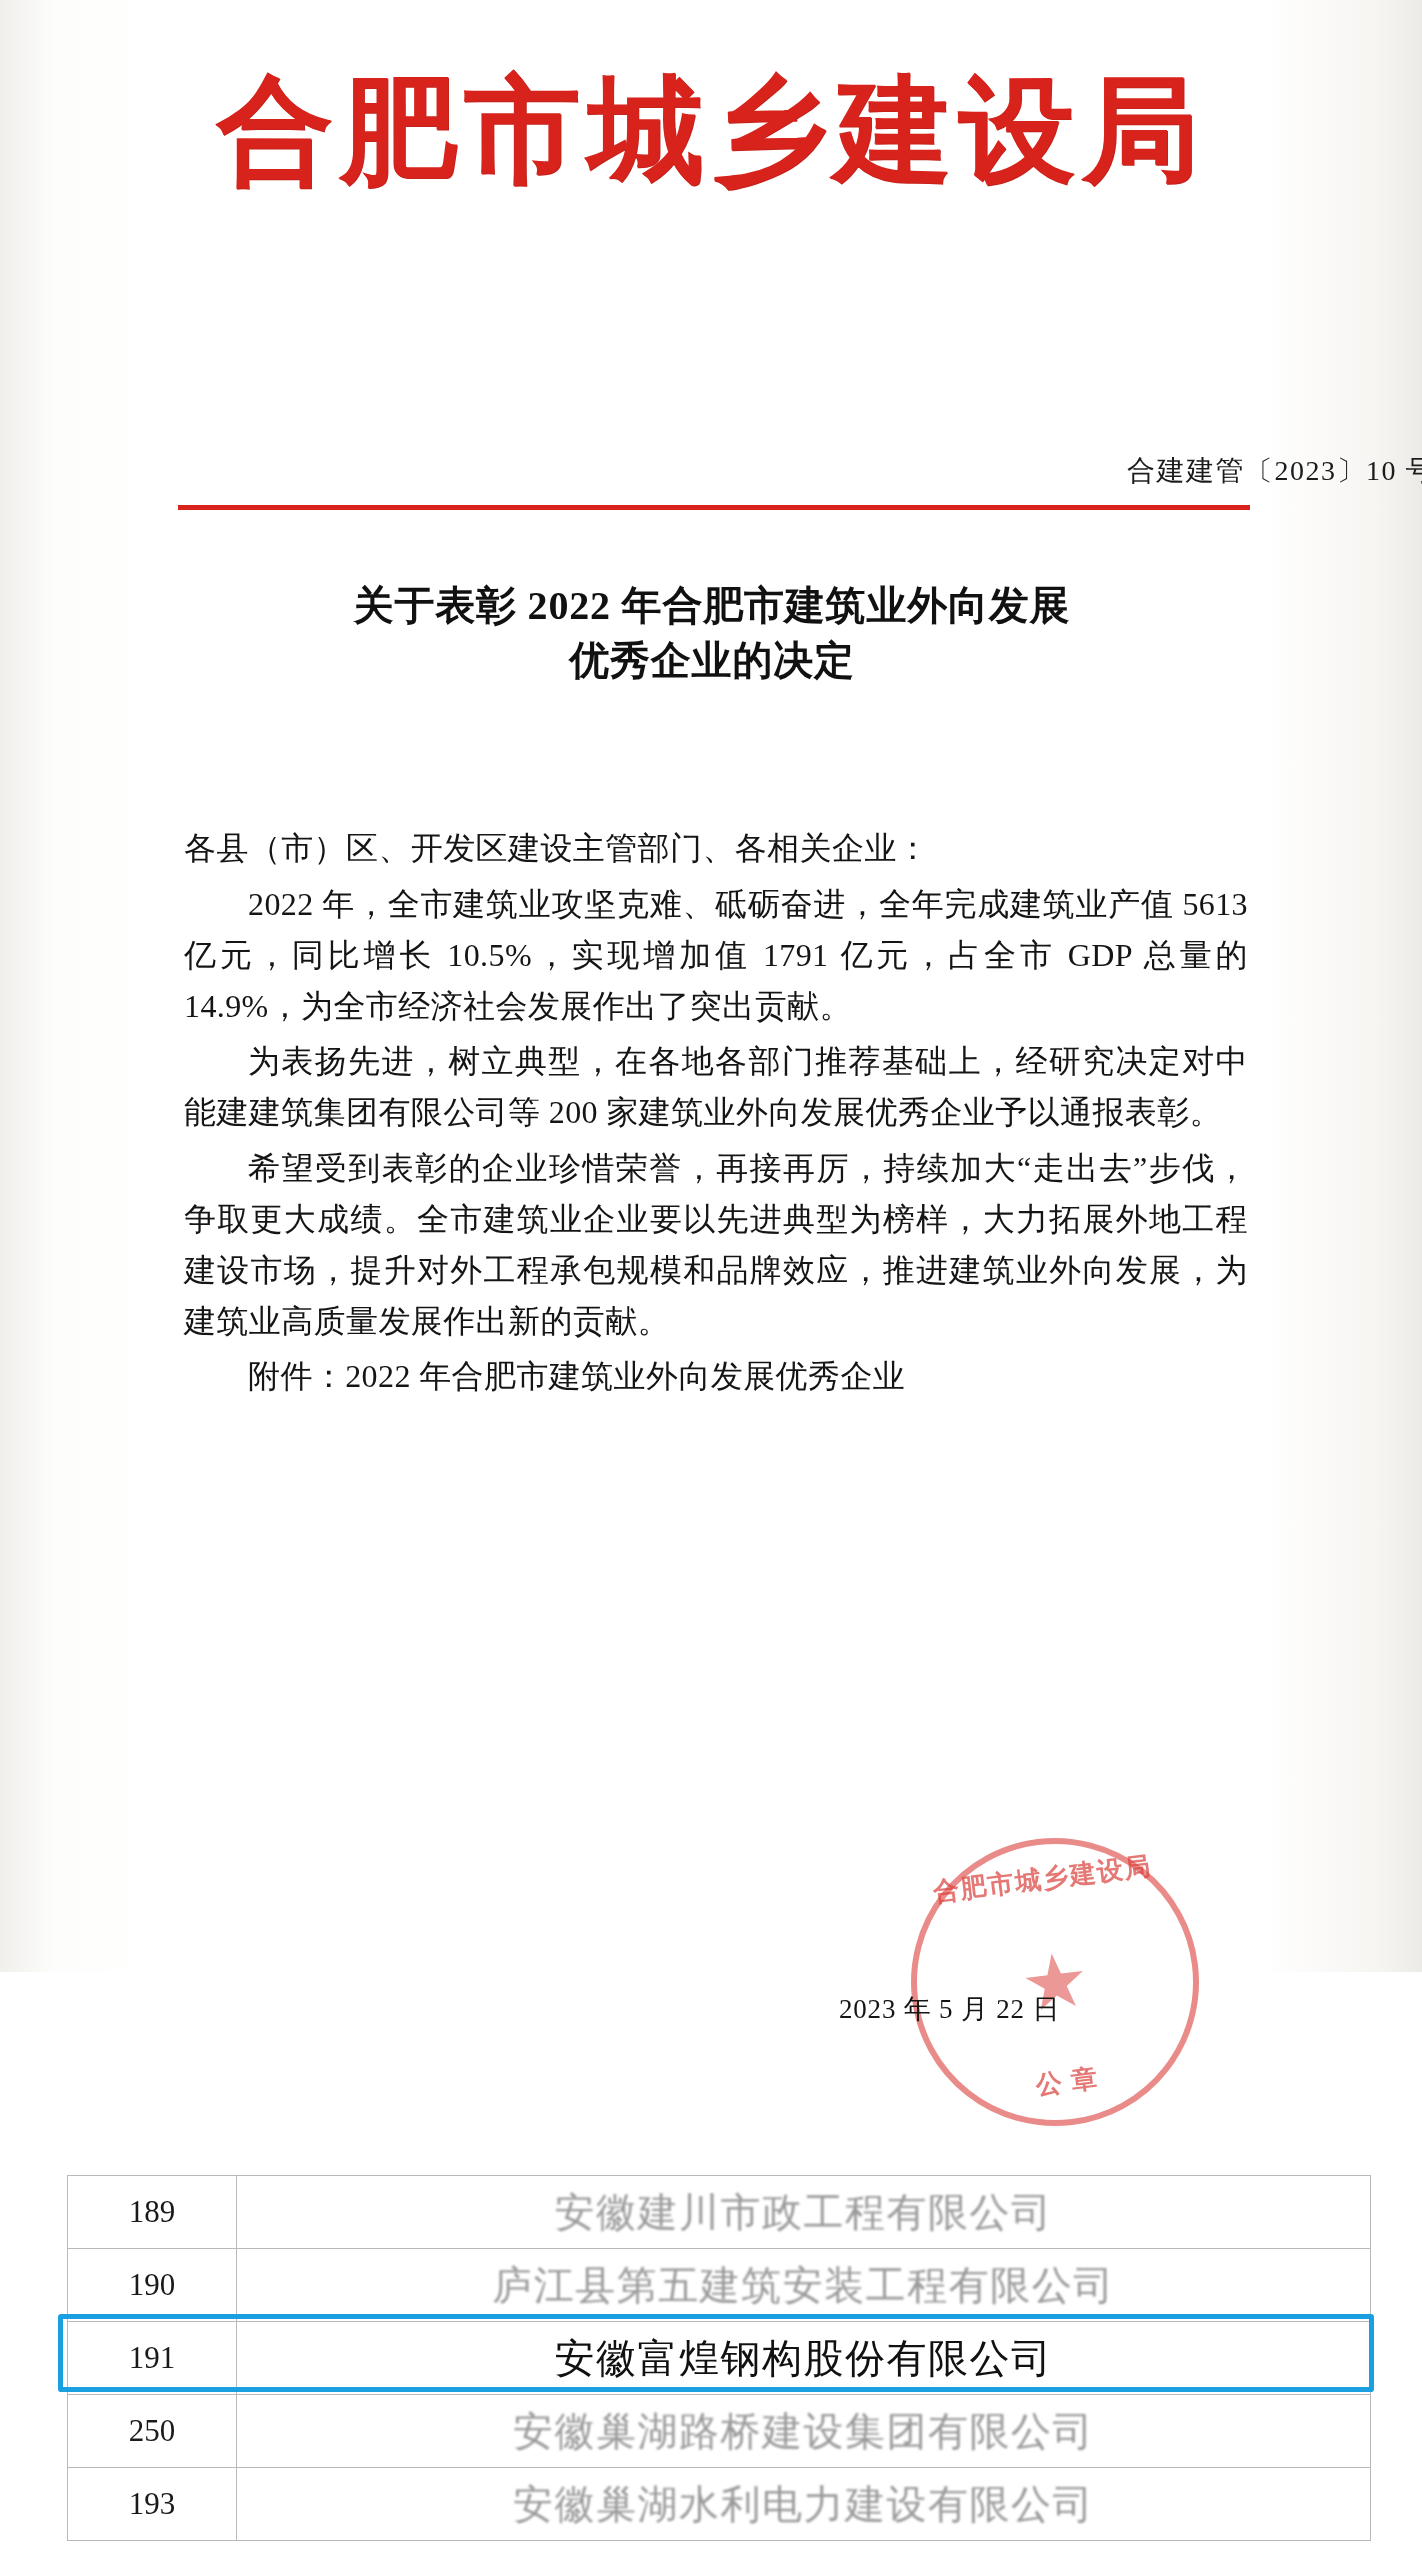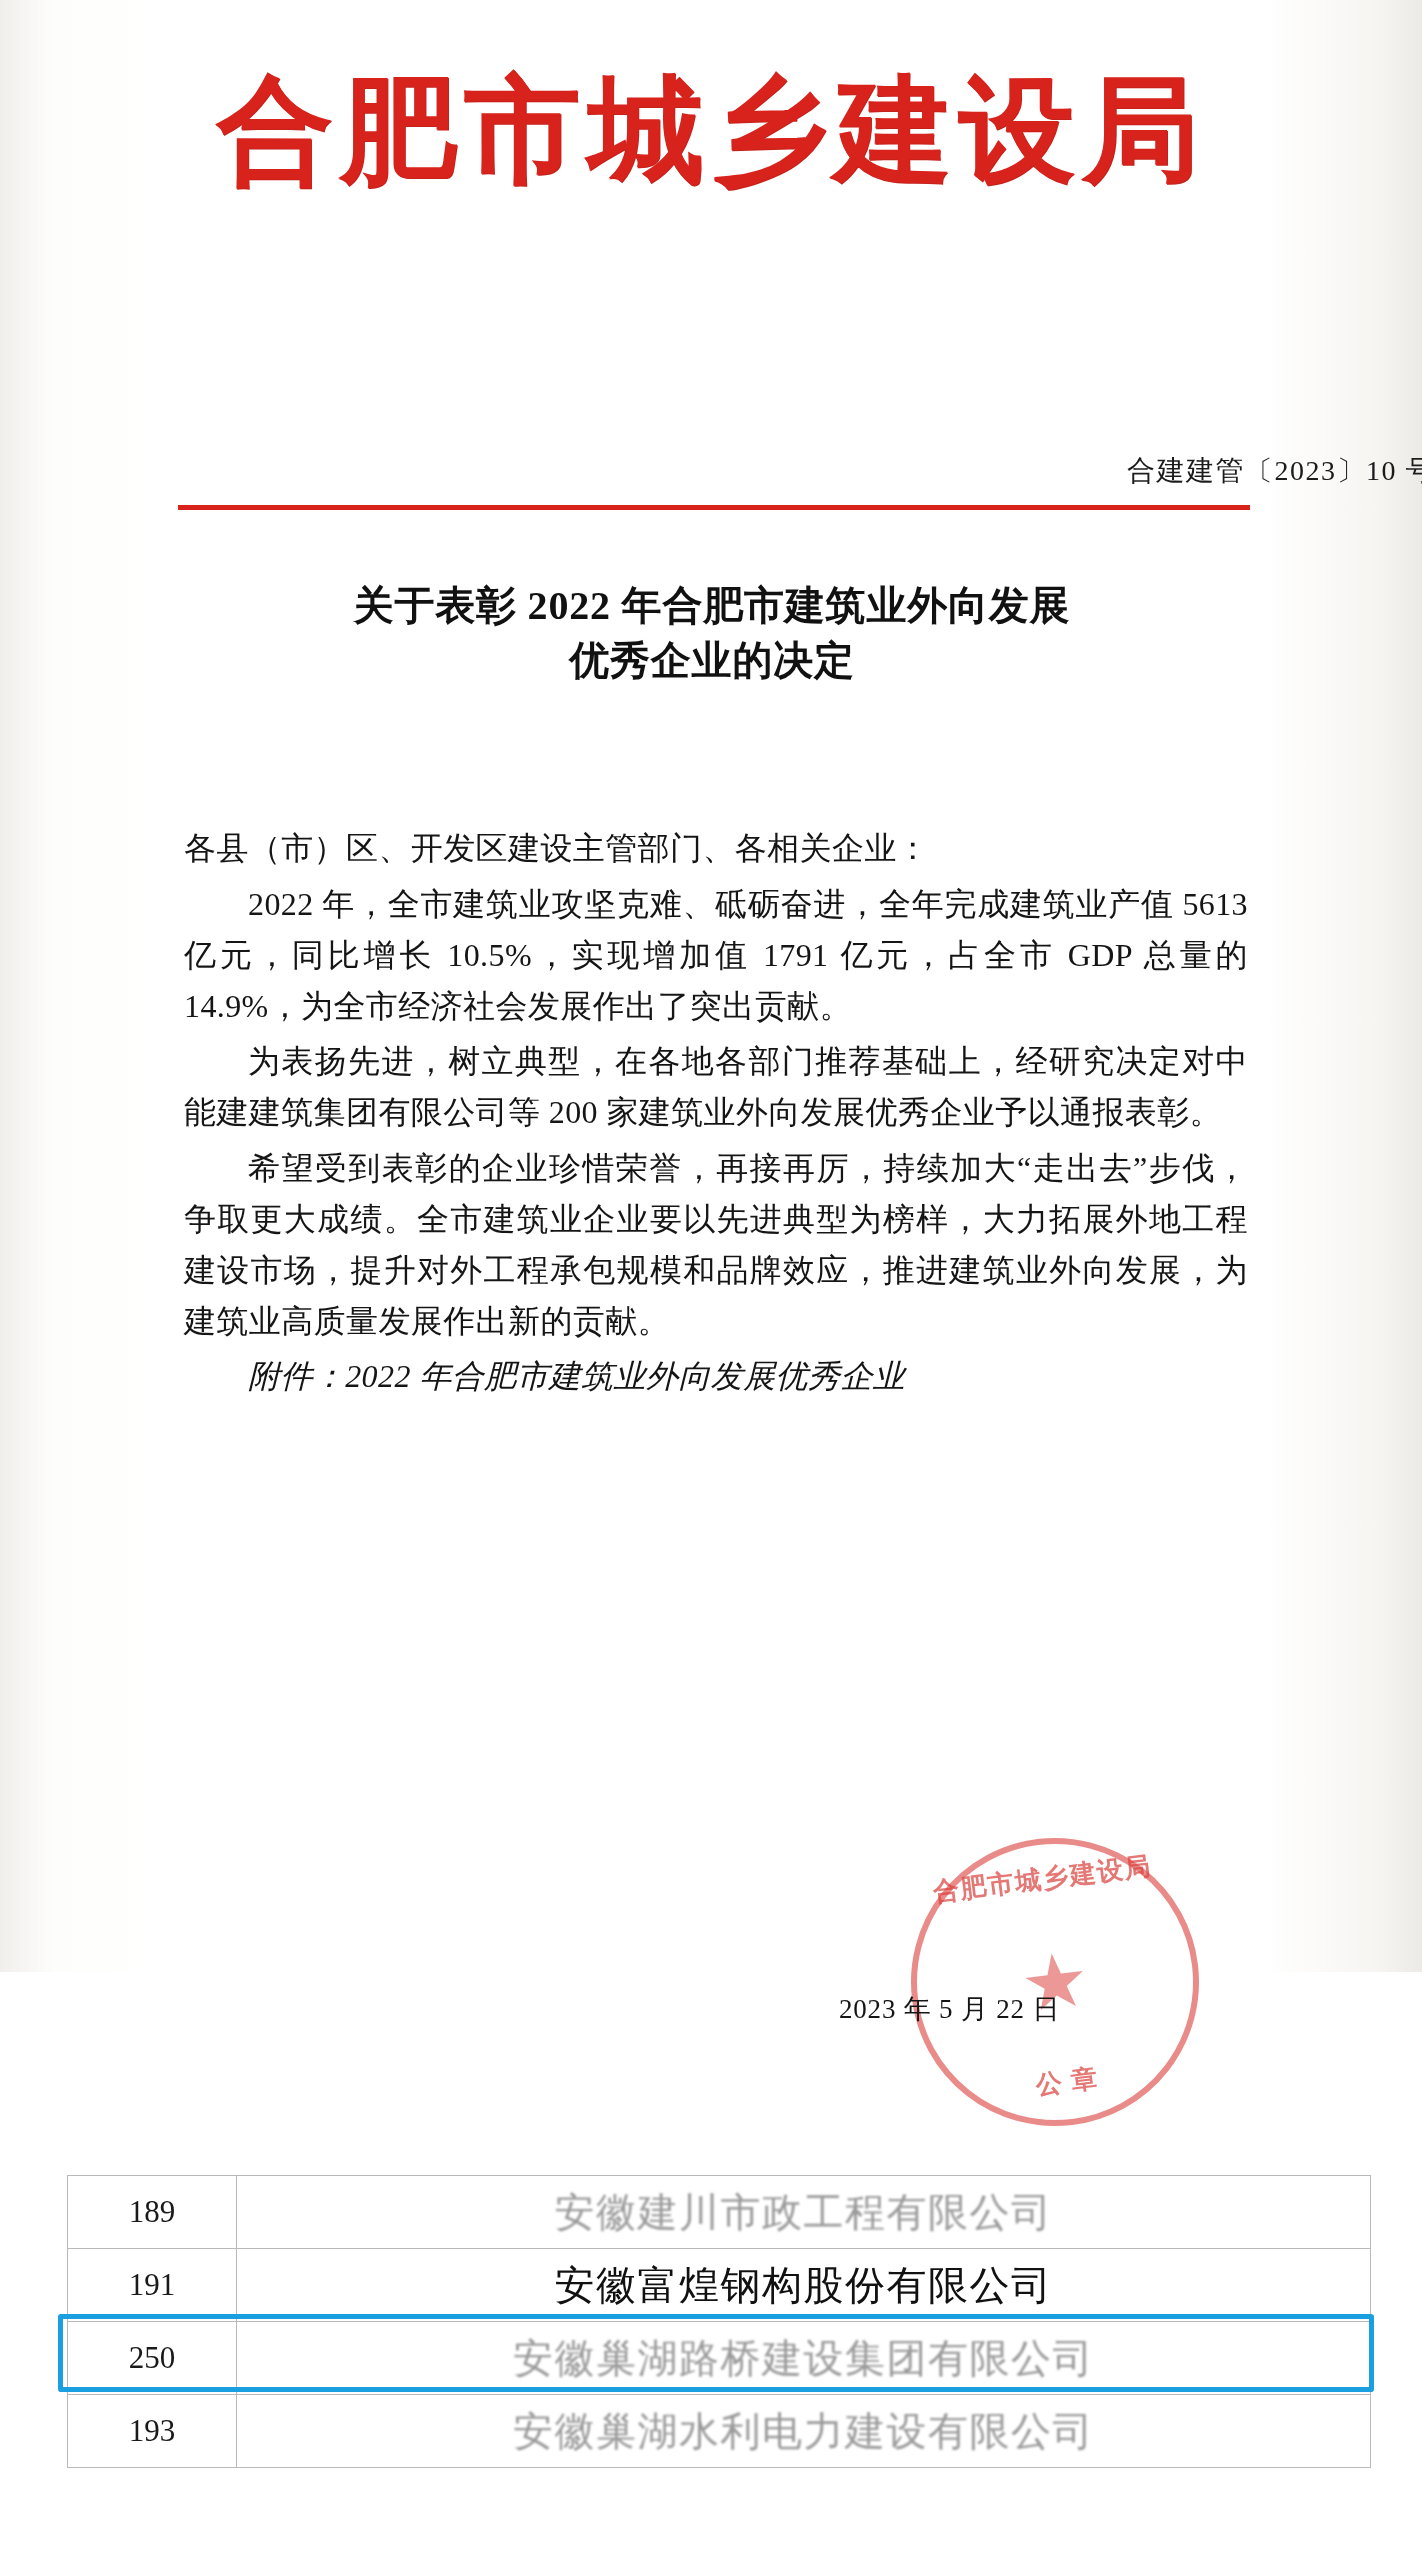--- a/index.html
+++ b/index.html
@@ -98,21 +98,20 @@
   }
   .body-wrap p {
     margin: 0 0 4.6px 0;
     text-align: justify;
     text-justify: inter-ideograph;
   }
   .indent { text-indent: 64px; }
   .attach {
     margin-top: 34px;
     text-indent: 64px;
-    font-style: italic;
   }
 
   
   .date-line {
     position: absolute;
     left: 839px;
     top: 1991px;
     font-size: 27px;
     letter-spacing: 0.8px;
     color: #151515;
@@ -242,20 +241,24 @@
     </div>
   </div>
 
   <div class="date-line">2023 年 5 月 22 日</div>
 
   <div class="table-wrap">
     <div class="trow">
       <div class="cell-num">189</div>
       <div class="cell-name">安徽建川市政工程有限公司</div>
     </div>
+    <div class="trow">
+      <div class="cell-num">190</div>
+      <div class="cell-name">庐江县第五建筑安装工程有限公司</div>
+    </div>
     <div class="trow highlight">
       <div class="cell-num">191</div>
       <div class="cell-name">安徽富煌钢构股份有限公司</div>
     </div>
     <div class="trow">
       <div class="cell-num">250</div>
       <div class="cell-name">安徽巢湖路桥建设集团有限公司</div>
     </div>
     <div class="trow">
       <div class="cell-num">193</div>

